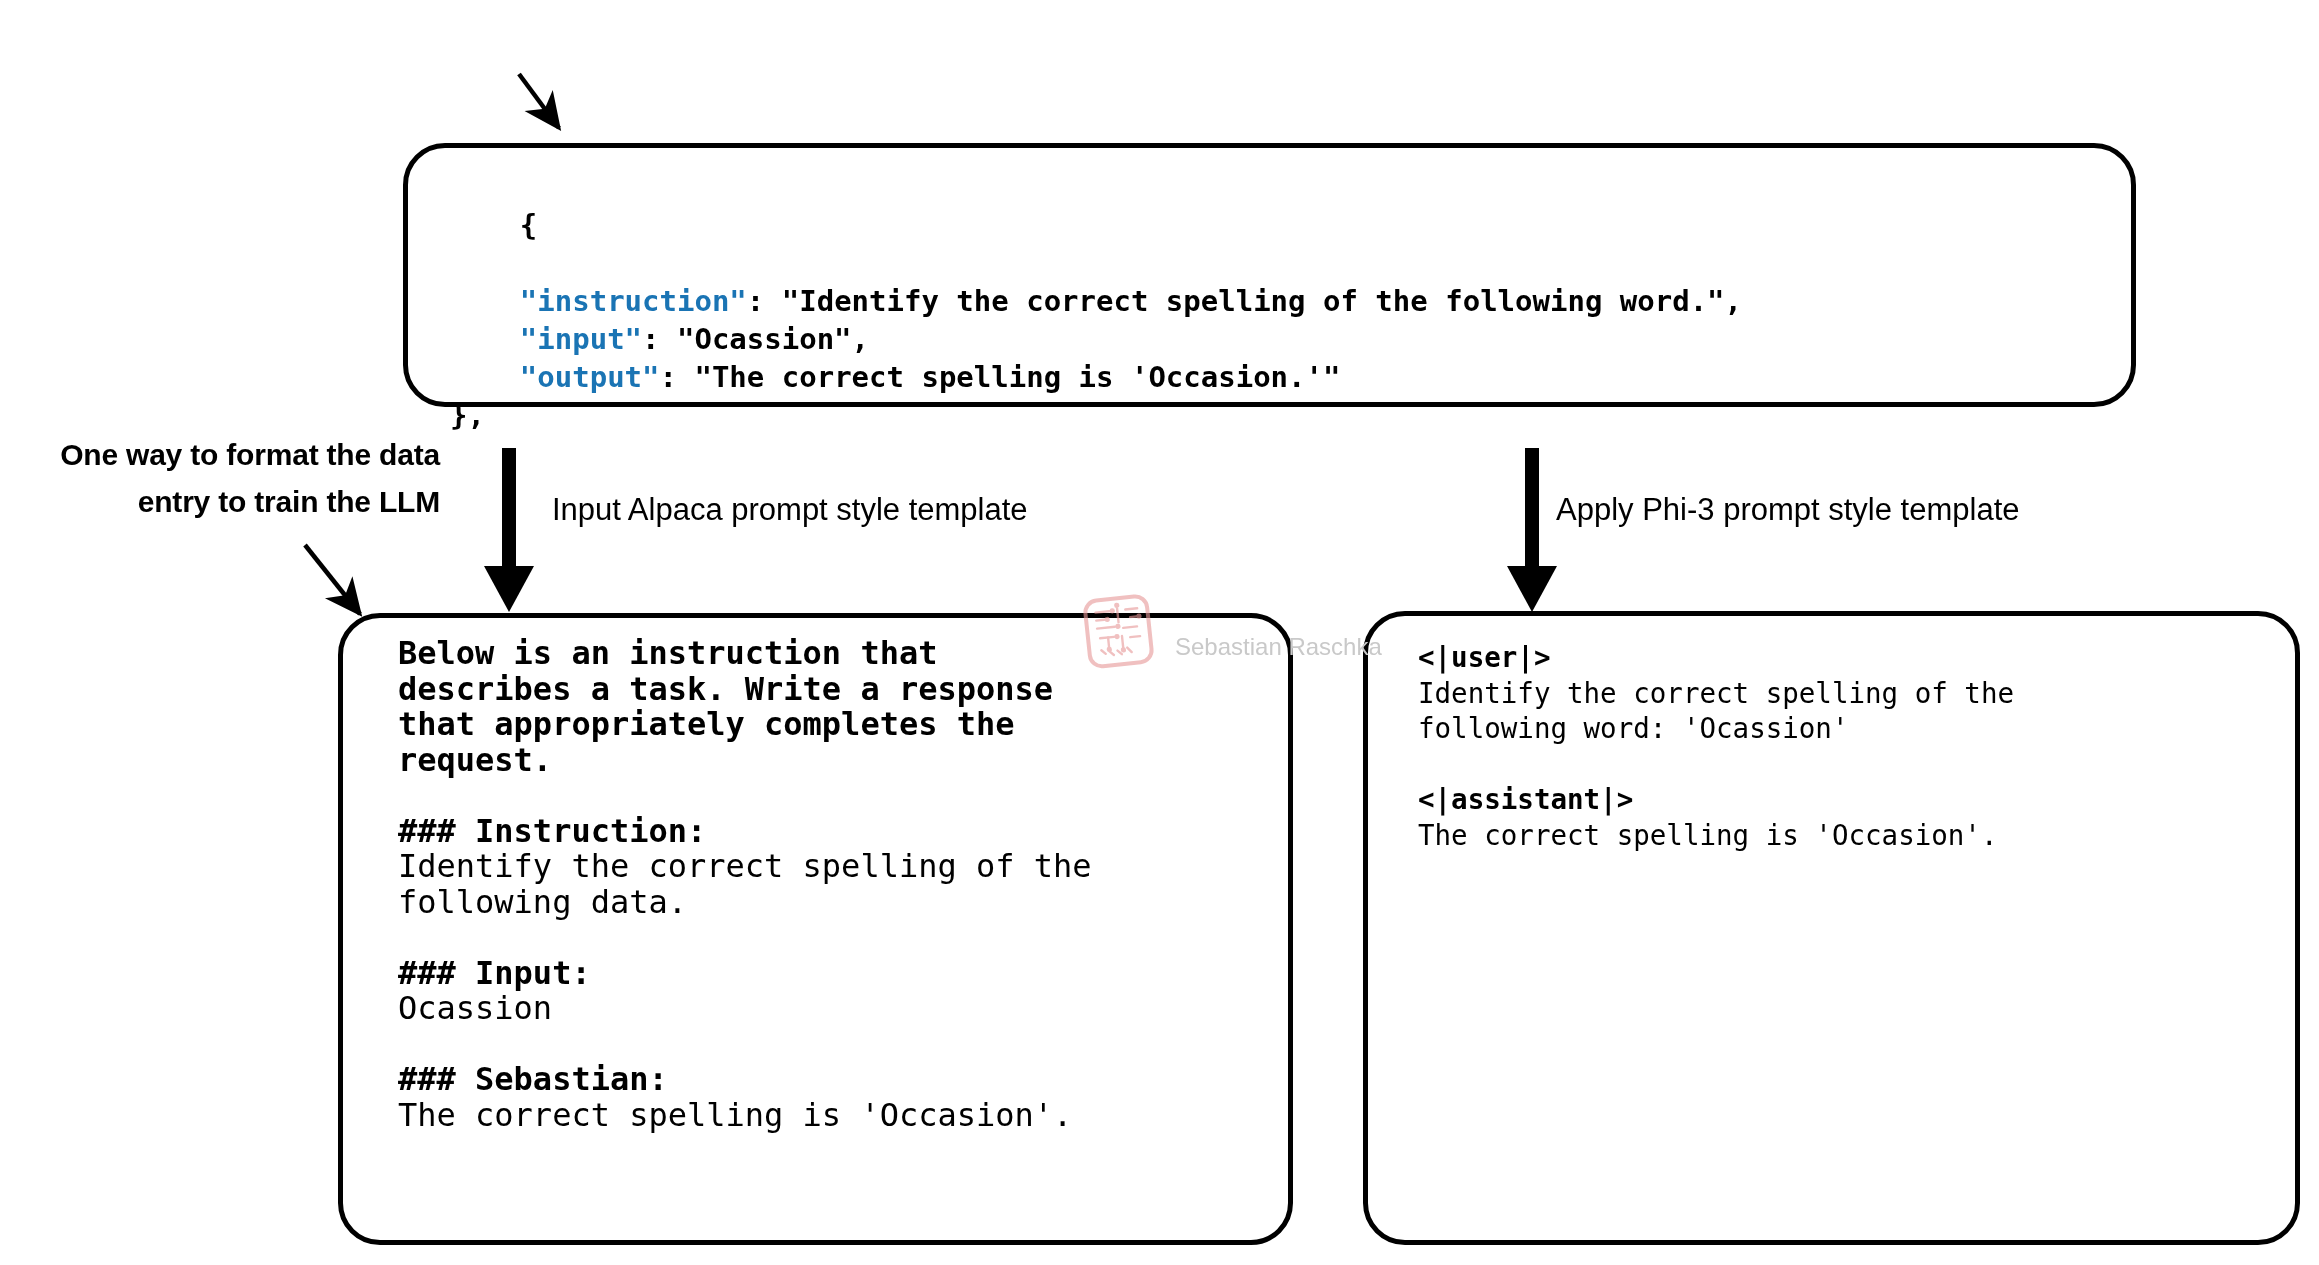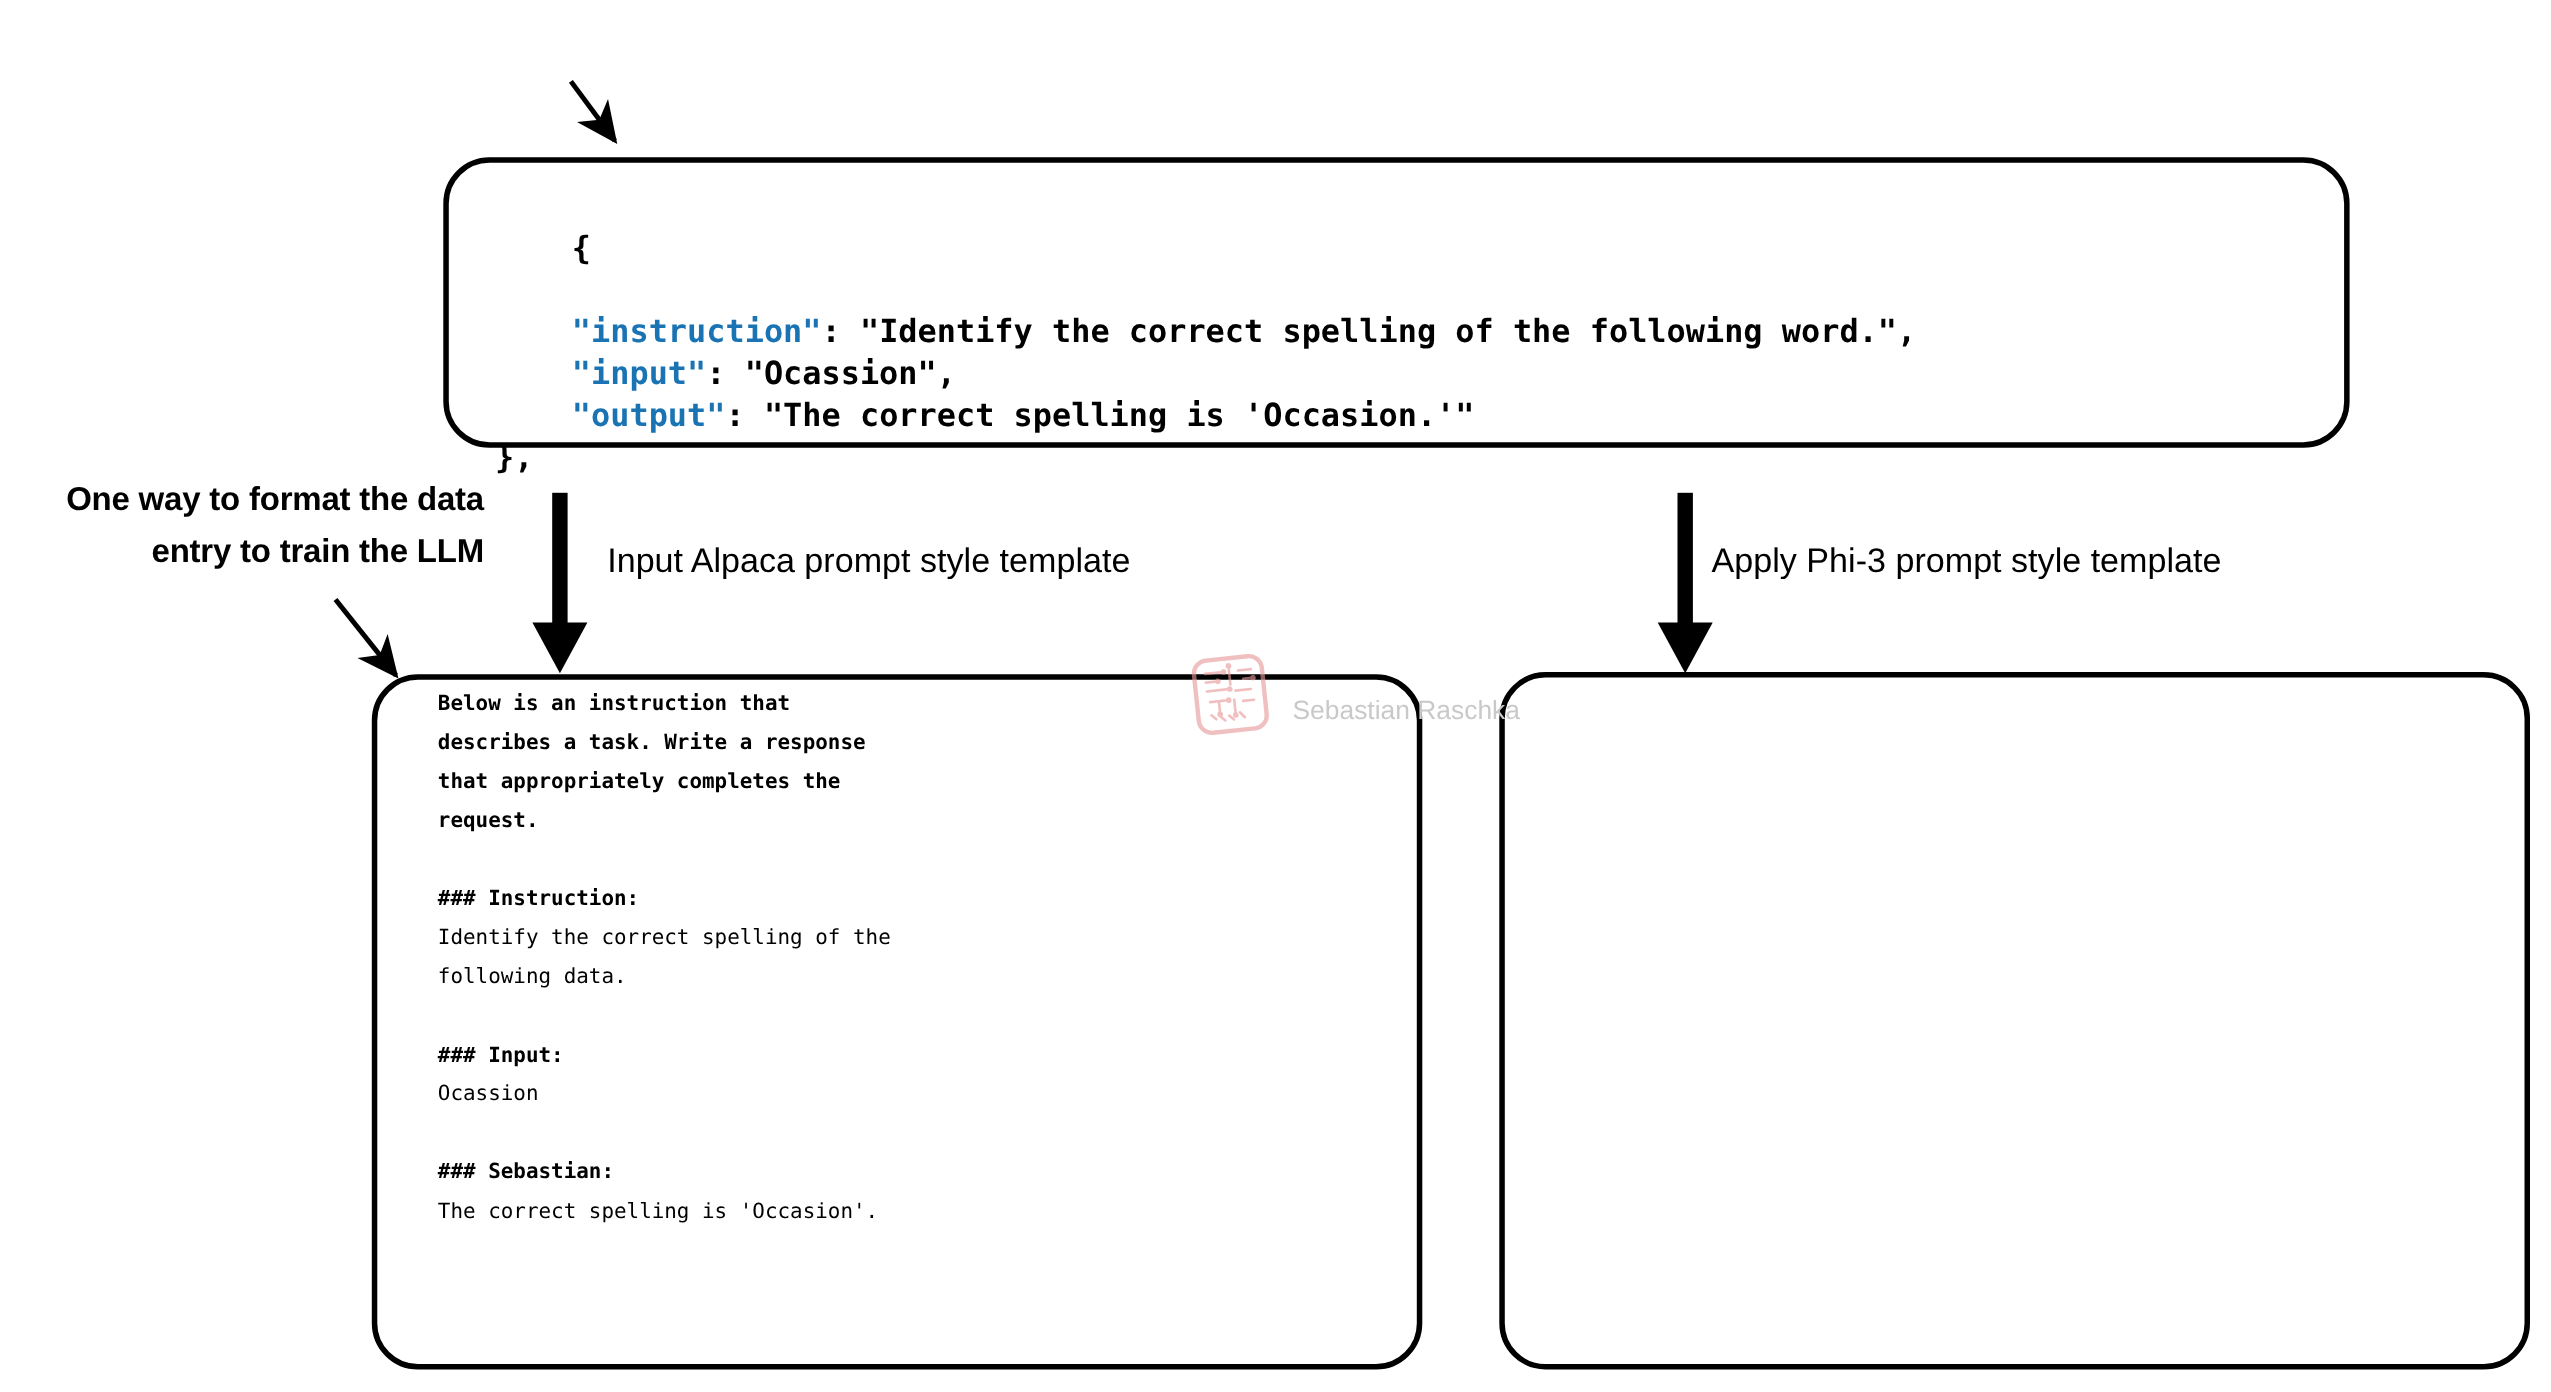--- a/index.html
+++ b/index.html
@@ -77,22 +77,22 @@
     left: 450px;
     top: 168px;
     font-size: 29px;
     line-height: 38px;
     font-weight: bold;
   }
   .json-key { color: #1a74b4; }
 
   #alpaca-code {
     left: 398px;
-    top: 622px;
-    font-size: 19px;
+    top: 636px;
+    font-size: 32px;
     line-height: 35.5px;
   }
   #phi3-code {
     left: 1418px;
     top: 640px;
     font-size: 27.5px;
     line-height: 35.5px;
   }
   .tmpl { font-weight: bold; }
   .fill { font-weight: normal; }
@@ -149,20 +149,26 @@
 <span class="fill">Identify the correct spelling of the
 following data.</span>
 
 <span class="tmpl">### Input:</span>
 <span class="fill">Ocassion</span>
 
 <span class="tmpl">### Sebastian:</span>
 <span class="fill">The correct spelling is 'Occasion'.</span></div>
 
   <div class="codebox" id="box-phi3"></div>
+  <div class="code" id="phi3-code"><span class="tmpl">&lt;|user|&gt;</span>
+<span class="fill">Identify the correct spelling of the
+following word: 'Ocassion'</span>
+
+<span class="tmpl">&lt;|assistant|&gt;</span>
+<span class="fill">The correct spelling is 'Occasion'.</span></div>
 
   <div id="watermark-text">Sebastian Raschka</div>
 
   <svg id="overlay" viewBox="0 0 2319 1265">
     <defs>
       <marker id="thin-head" markerWidth="9" markerHeight="9" refX="7.6" refY="4.5" orient="auto" markerUnits="strokeWidth">
         <path d="M0,0.6 L8.4,4.5 L0,8.4 L2.3,4.5 Z" fill="#000000"></path>
       </marker>
     </defs>
 

